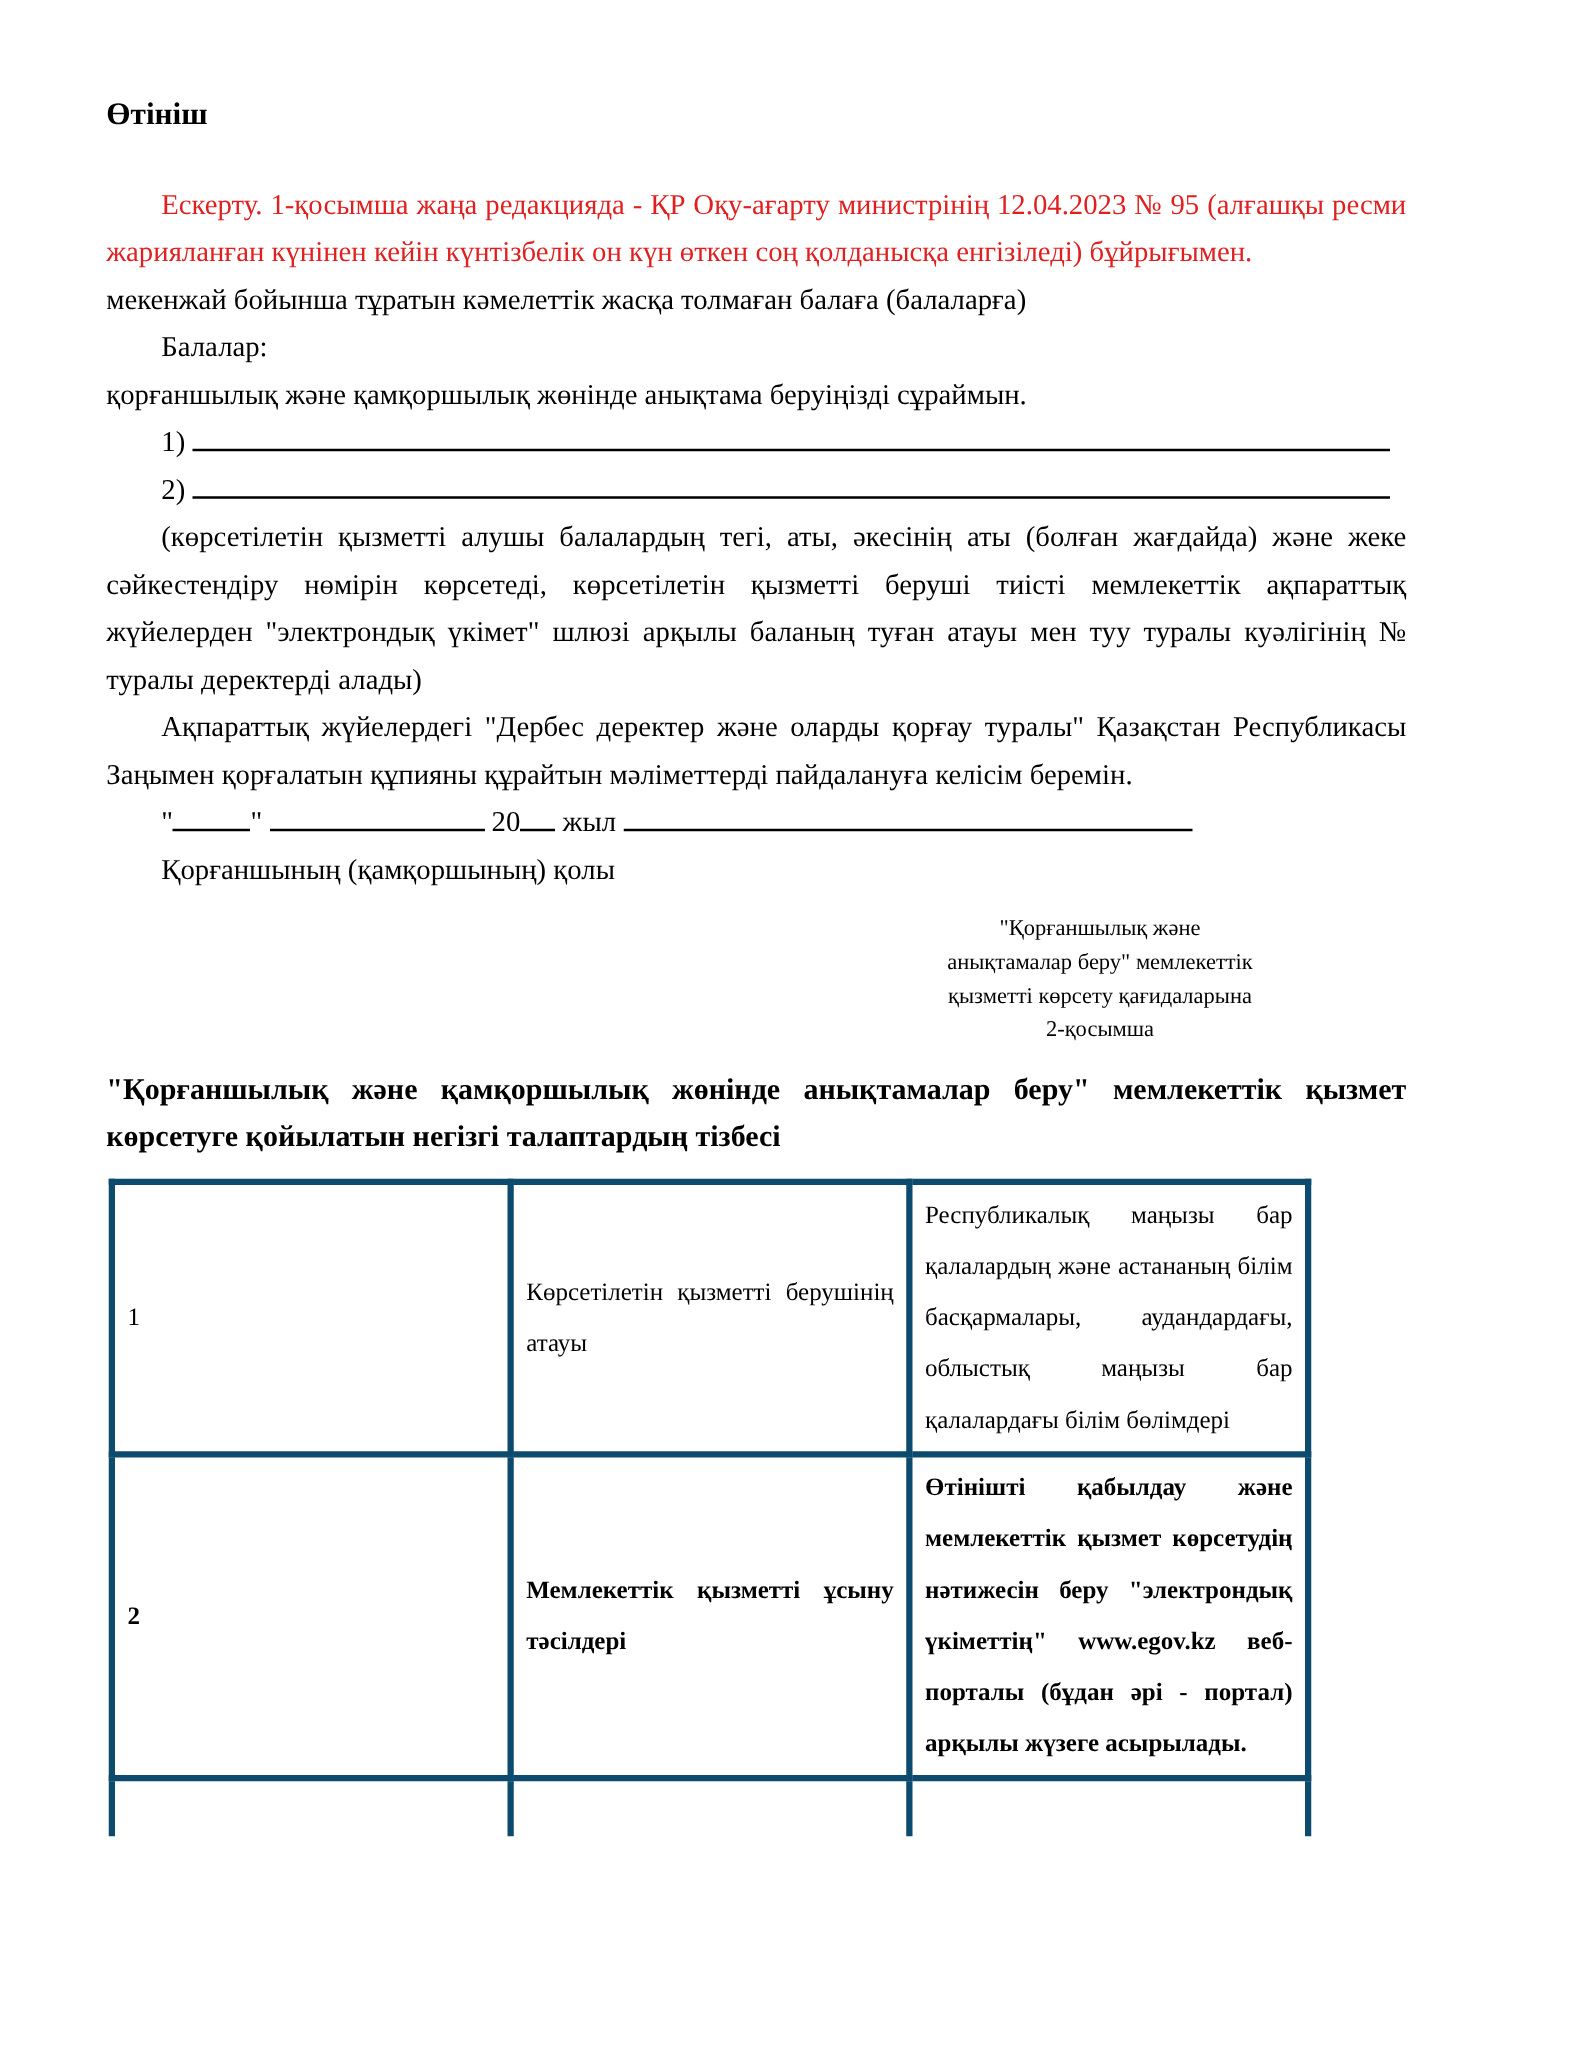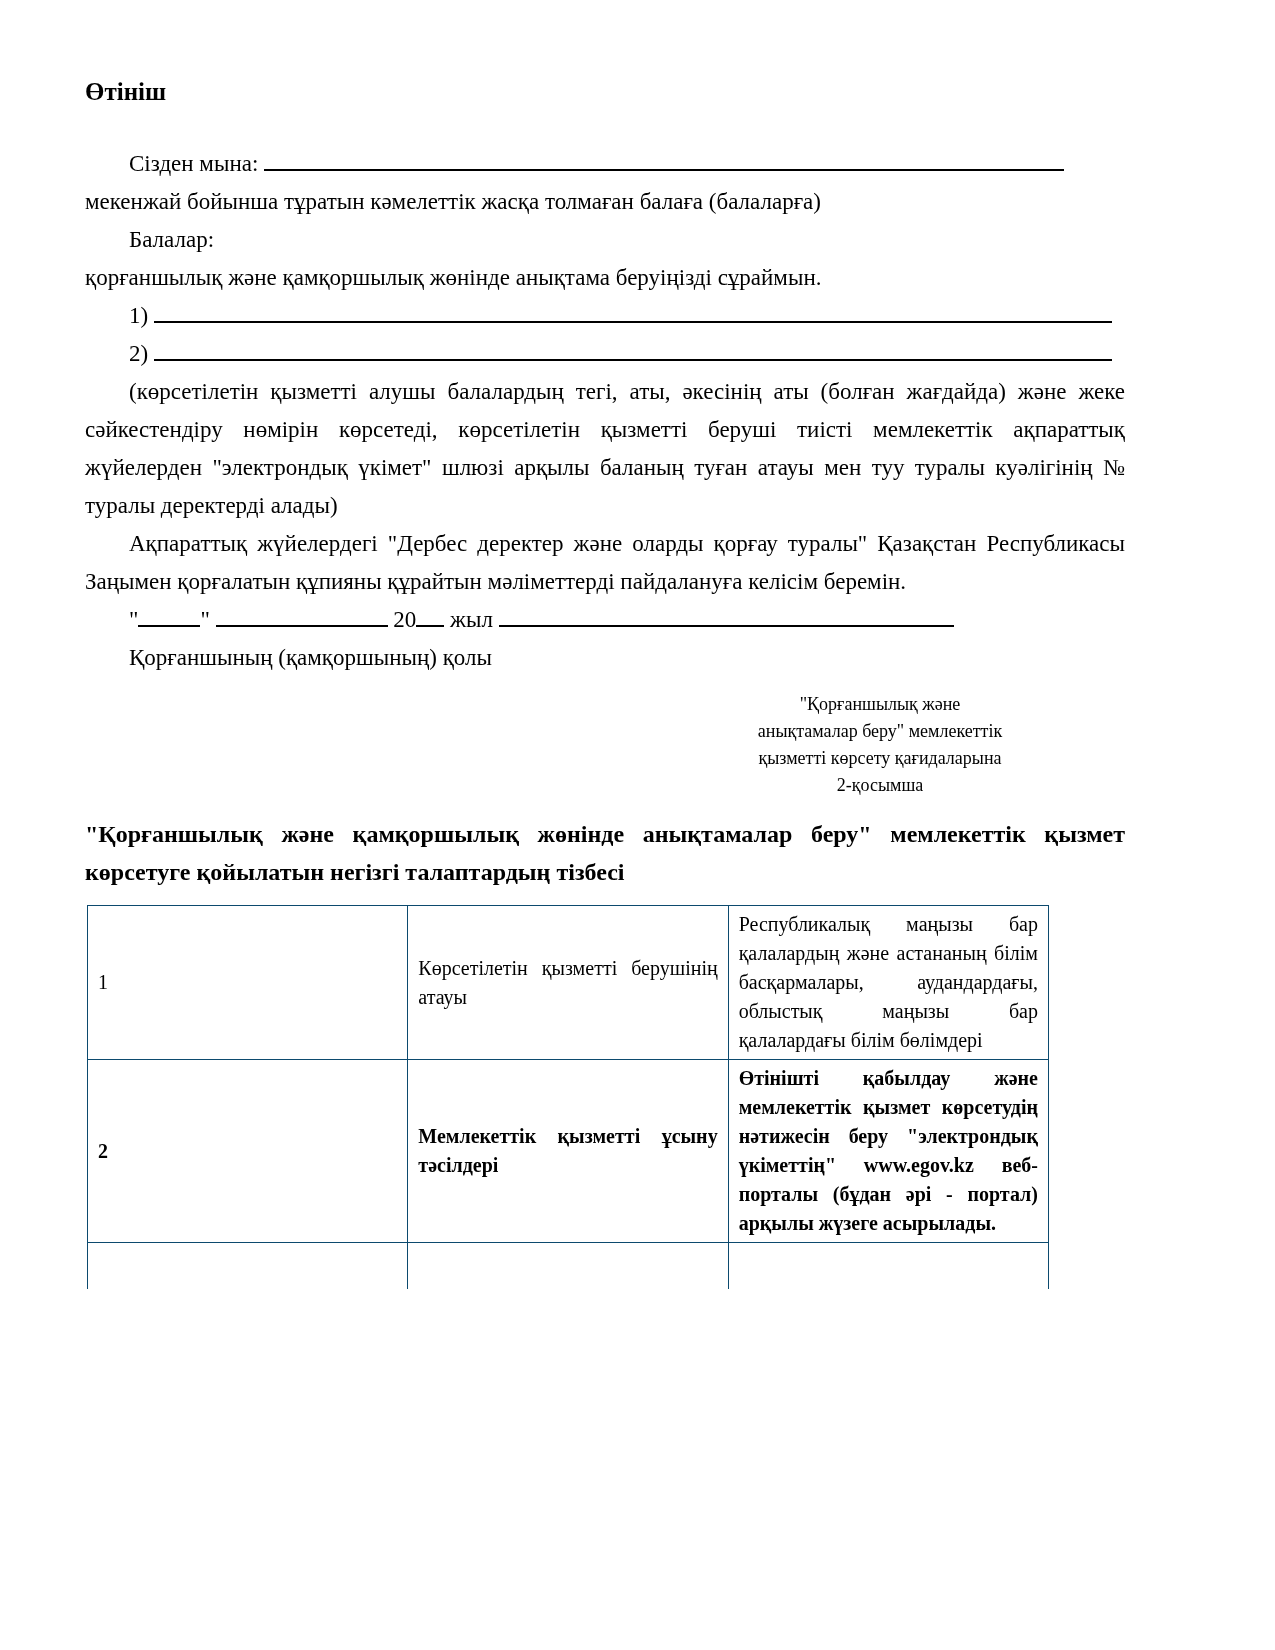--- a/index.html
+++ b/index.html
@@ -49,42 +49,42 @@
   }
   .note2 { margin-top:16px; }
   table.req {
     border-collapse:collapse;
     table-layout:fixed;
     width:962px;
     margin:14px 0 0 2px;
     font-size:20px;
   }
   table.req td {
-    border:1px solid #0c4a6e;
+    border:5px solid #0c4a6e;
     vertical-align:middle;
     padding:4px 10px;
-    line-height:29px;
+    line-height:41px;
     box-sizing:border-box;
     width:33.33%;
     overflow:hidden;
   }
   td.cell-just { text-align:justify; text-justify:inter-word; }
   tr.r1 td { height:152px; }
   tr.r2 td { height:182px;font-weight:bold; }
   tr.r3 td { height:46px; border-bottom:none; }
 </style>
 </head>
 <body>
 
 <div class="page">
 
   <p class="doc-title">Өтініш</p>
 
+  <p class="line just ind red">Ескерту. 1-қосымша жаңа редакцияда - ҚР Оқу-ағарту министрінің 12.04.2023 № 95 (алғашқы ресми жарияланған күнінен кейін күнтізбелік он күн өткен соң қолданысқа енгізіледі) бұйрығымен.</p>
 
-  <p class="line pad-ind"><span>Сізден мына:</span> <span class="blank w800"></span></p>
   <p class="line">мекенжай бойынша тұратын кәмелеттік жасқа толмаған балаға (балаларға)</p>
   <p class="line pad-ind">Балалар:</p>
 
   <p class="line">қорғаншылық және қамқоршылық жөнінде анықтама беруіңізді сұраймын.</p>
 
   <p class="line pad-ind"><span>1)</span> <span class="blank w965"></span></p>
   <p class="line pad-ind"><span>2)</span> <span class="blank w965"></span></p>
 
   <p class="line just ind">(көрсетілетін қызметті алушы балалардың тегі, аты, әкесінің аты (болған жағдайда) және жеке сәйкестендіру нөмірін көрсетеді, көрсетілетін қызметті беруші тиісті мемлекеттік ақпараттық жүйелерден "электрондық үкімет" шлюзі арқылы баланың туған атауы мен туу туралы куәлігінің № туралы деректерді алады)</p>
 

